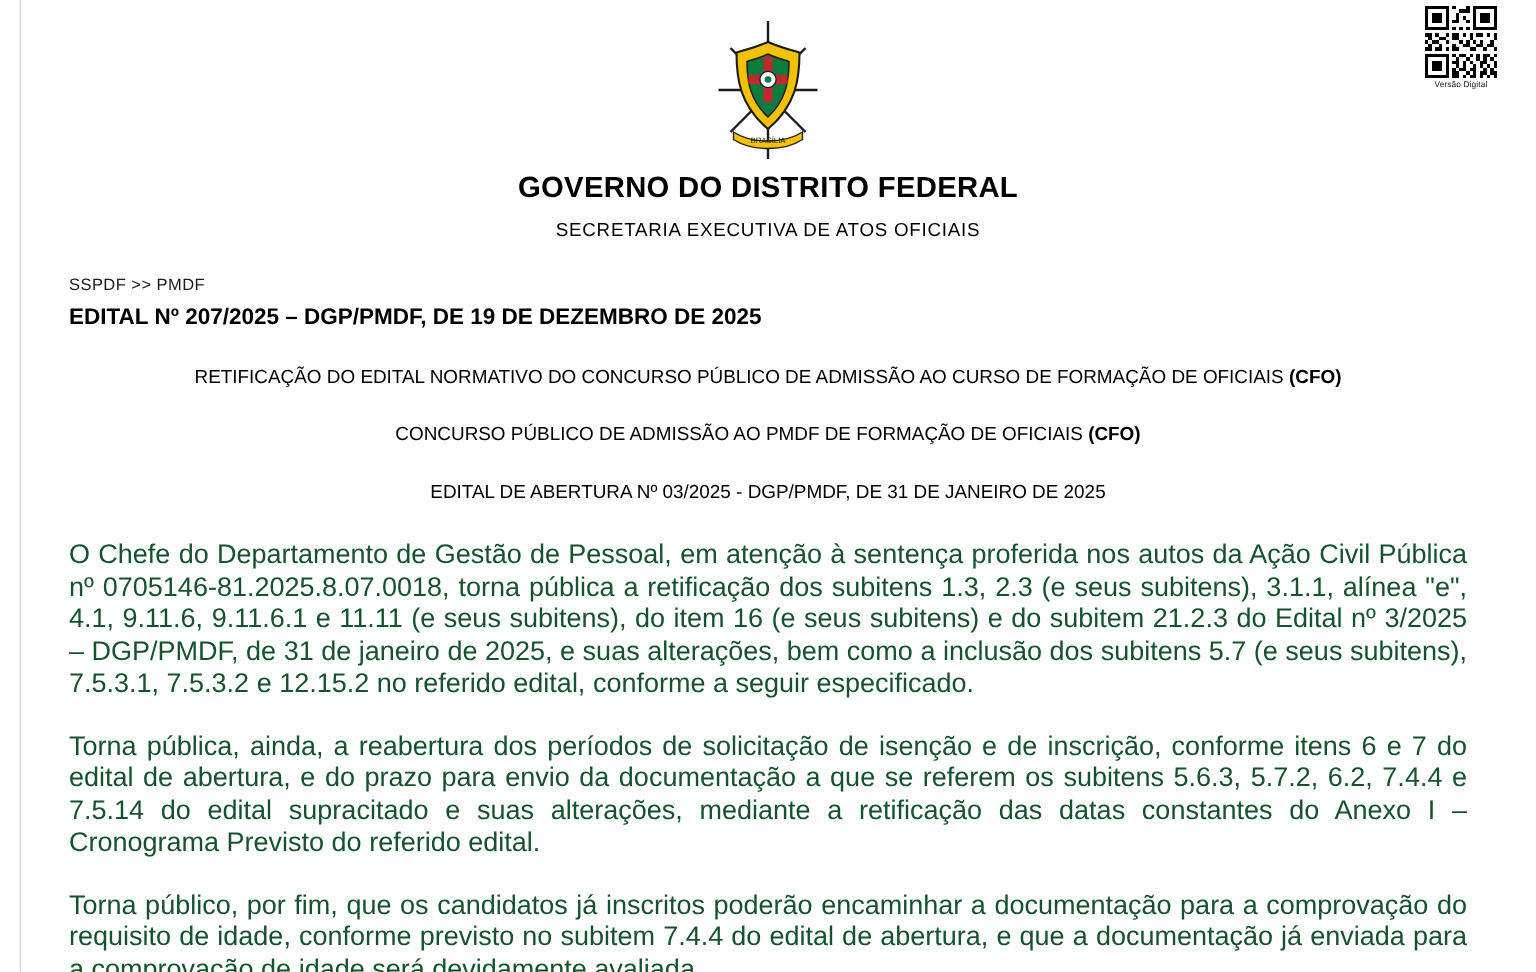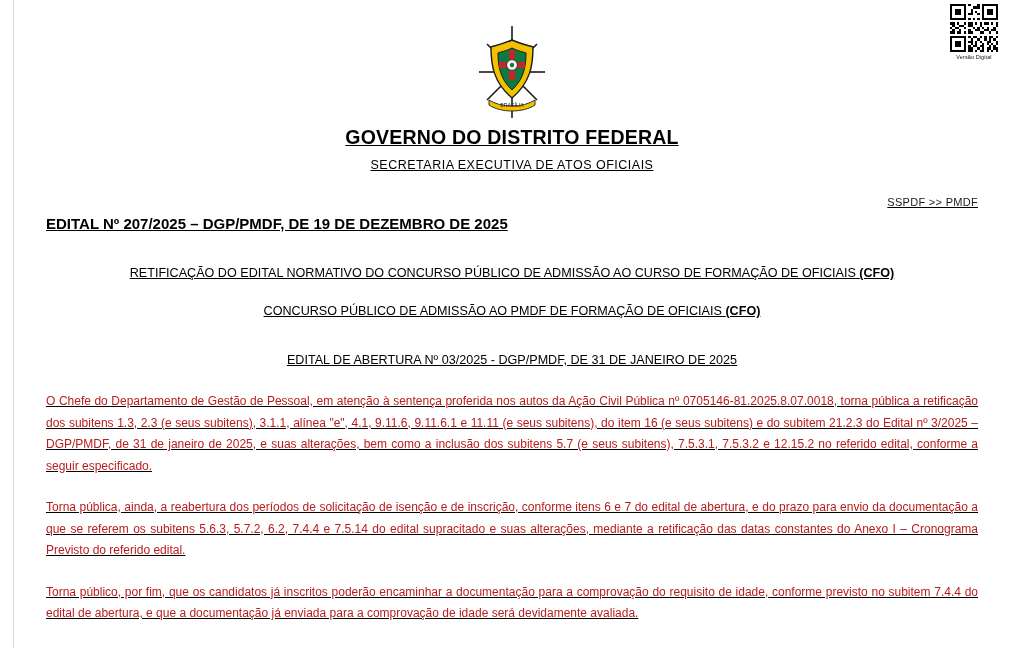--- a/index.html
+++ b/index.html
@@ -25,22 +25,21 @@
     top: 0;
     width: 1px;
     height: 648px;
     background: #d9d9d9;
   }
 
   .page {
     position: relative;
     width: 1024px;
     height: 544px;
-    padding: 16px 46px;
-    text-decoration: underline;
+    padding: 4px 46px;
   }
 
   
   .qr-block {
     position: absolute;
     top: 4px;
     right: 20px;
     width: 60px;
     text-align: center;
   }
@@ -87,21 +86,21 @@
     margin-top: 7px;
   }
   .org-sub2 {
     text-align: center;
     font-size: 12.5px;
     letter-spacing: 0.5px;
     margin-top: 9px;
   }
 
   .unit-line {
-    text-align: right;
+    text-align: left;
     font-size: 11px;
     letter-spacing: 0.3px;
     margin-top: 24px;
     color: #1a1a1a;
   }
   .section-line {
     text-align: center;
     font-size: 9.5px;
     letter-spacing: 0.2px;
     margin-top: 7px;
@@ -109,34 +108,34 @@
   }
   .edital-line {
     font-weight: bold;
     font-size: 15px;
     margin-top: 7px;
   }
 
   .center-strong {
     text-align: center;
     font-size: 12.6px;
-    margin-top: 33px;
+    margin-top: 23px;
     line-height: 16px;
   }
   .center-strong.gap2 { }
   .center-strong.gap3 { margin-top: 22px; }
   .center-strong b { font-weight: bold; }
 
   
   .body-par {
-    font-size: 12px;
+    font-size: 18px;
     line-height: 21.5px;
     text-align: justify;
     margin-top: 20px;
-    color: #b91c1c;
+    color: #14532d;
   }
   .body-par.first { margin-top: 23px; }
 </style>
 </head>
 <body>
 
 <div class="page-edge-rule"></div>
 
 <div class="page">
 

